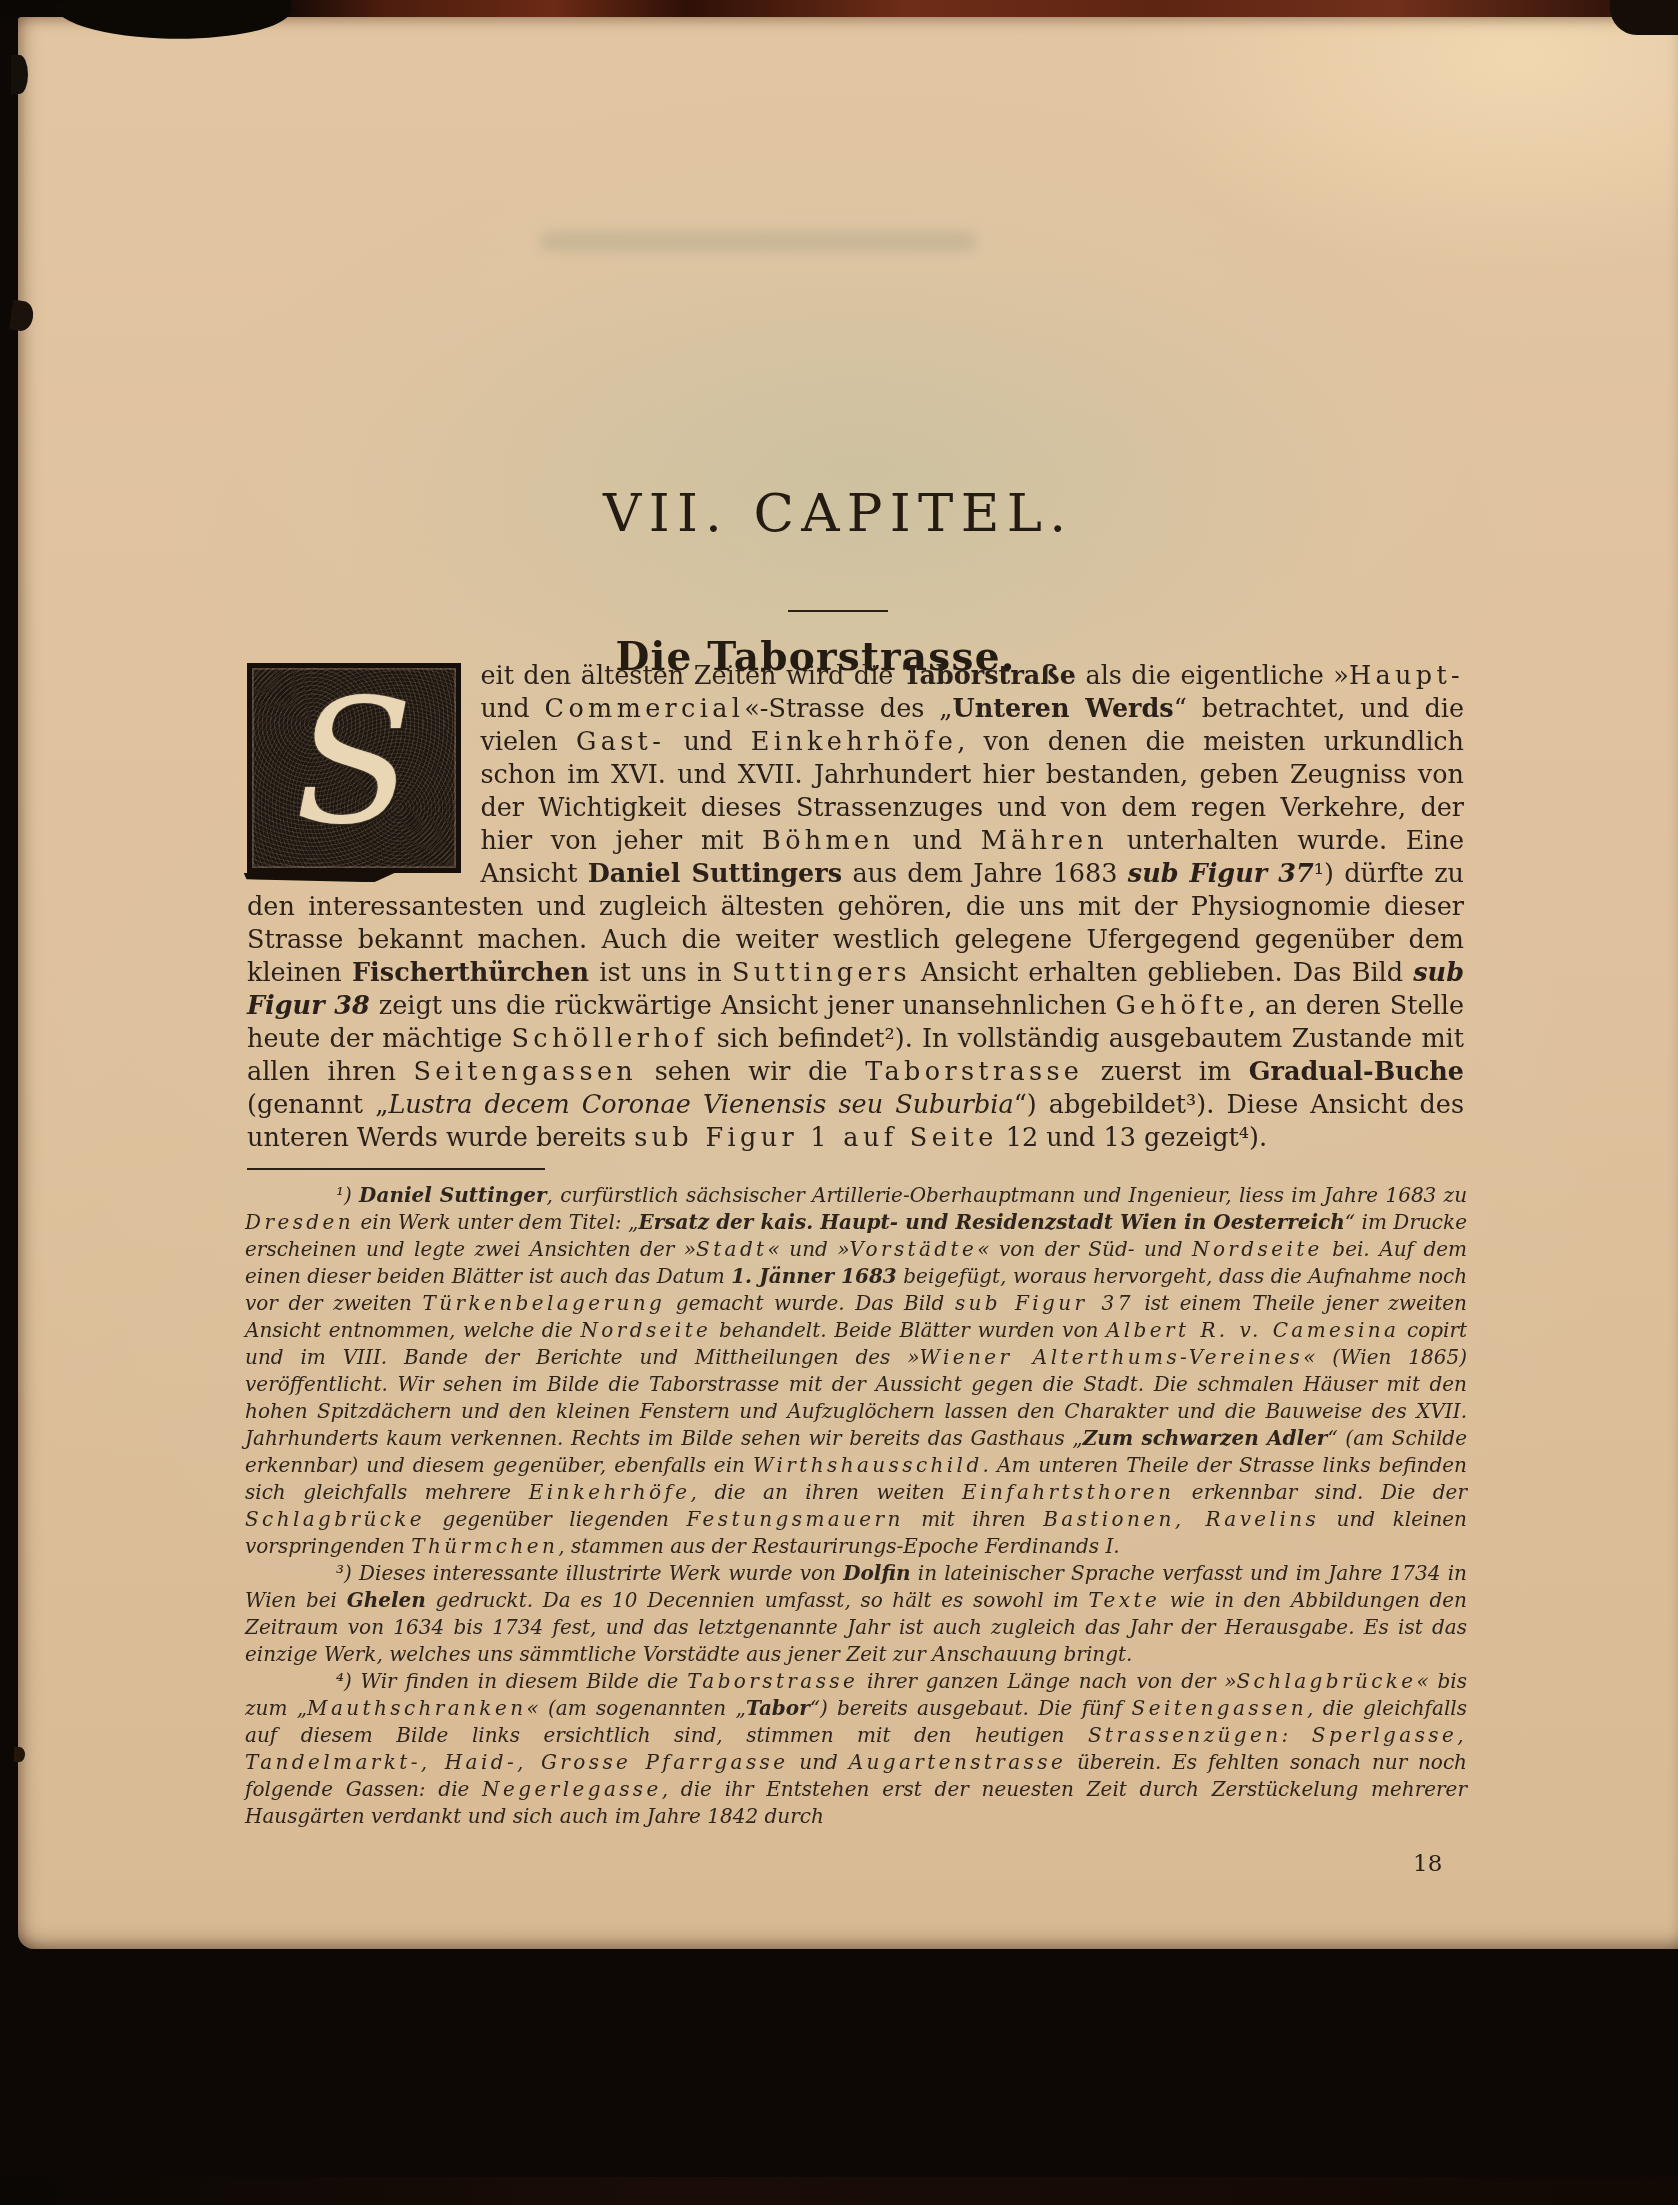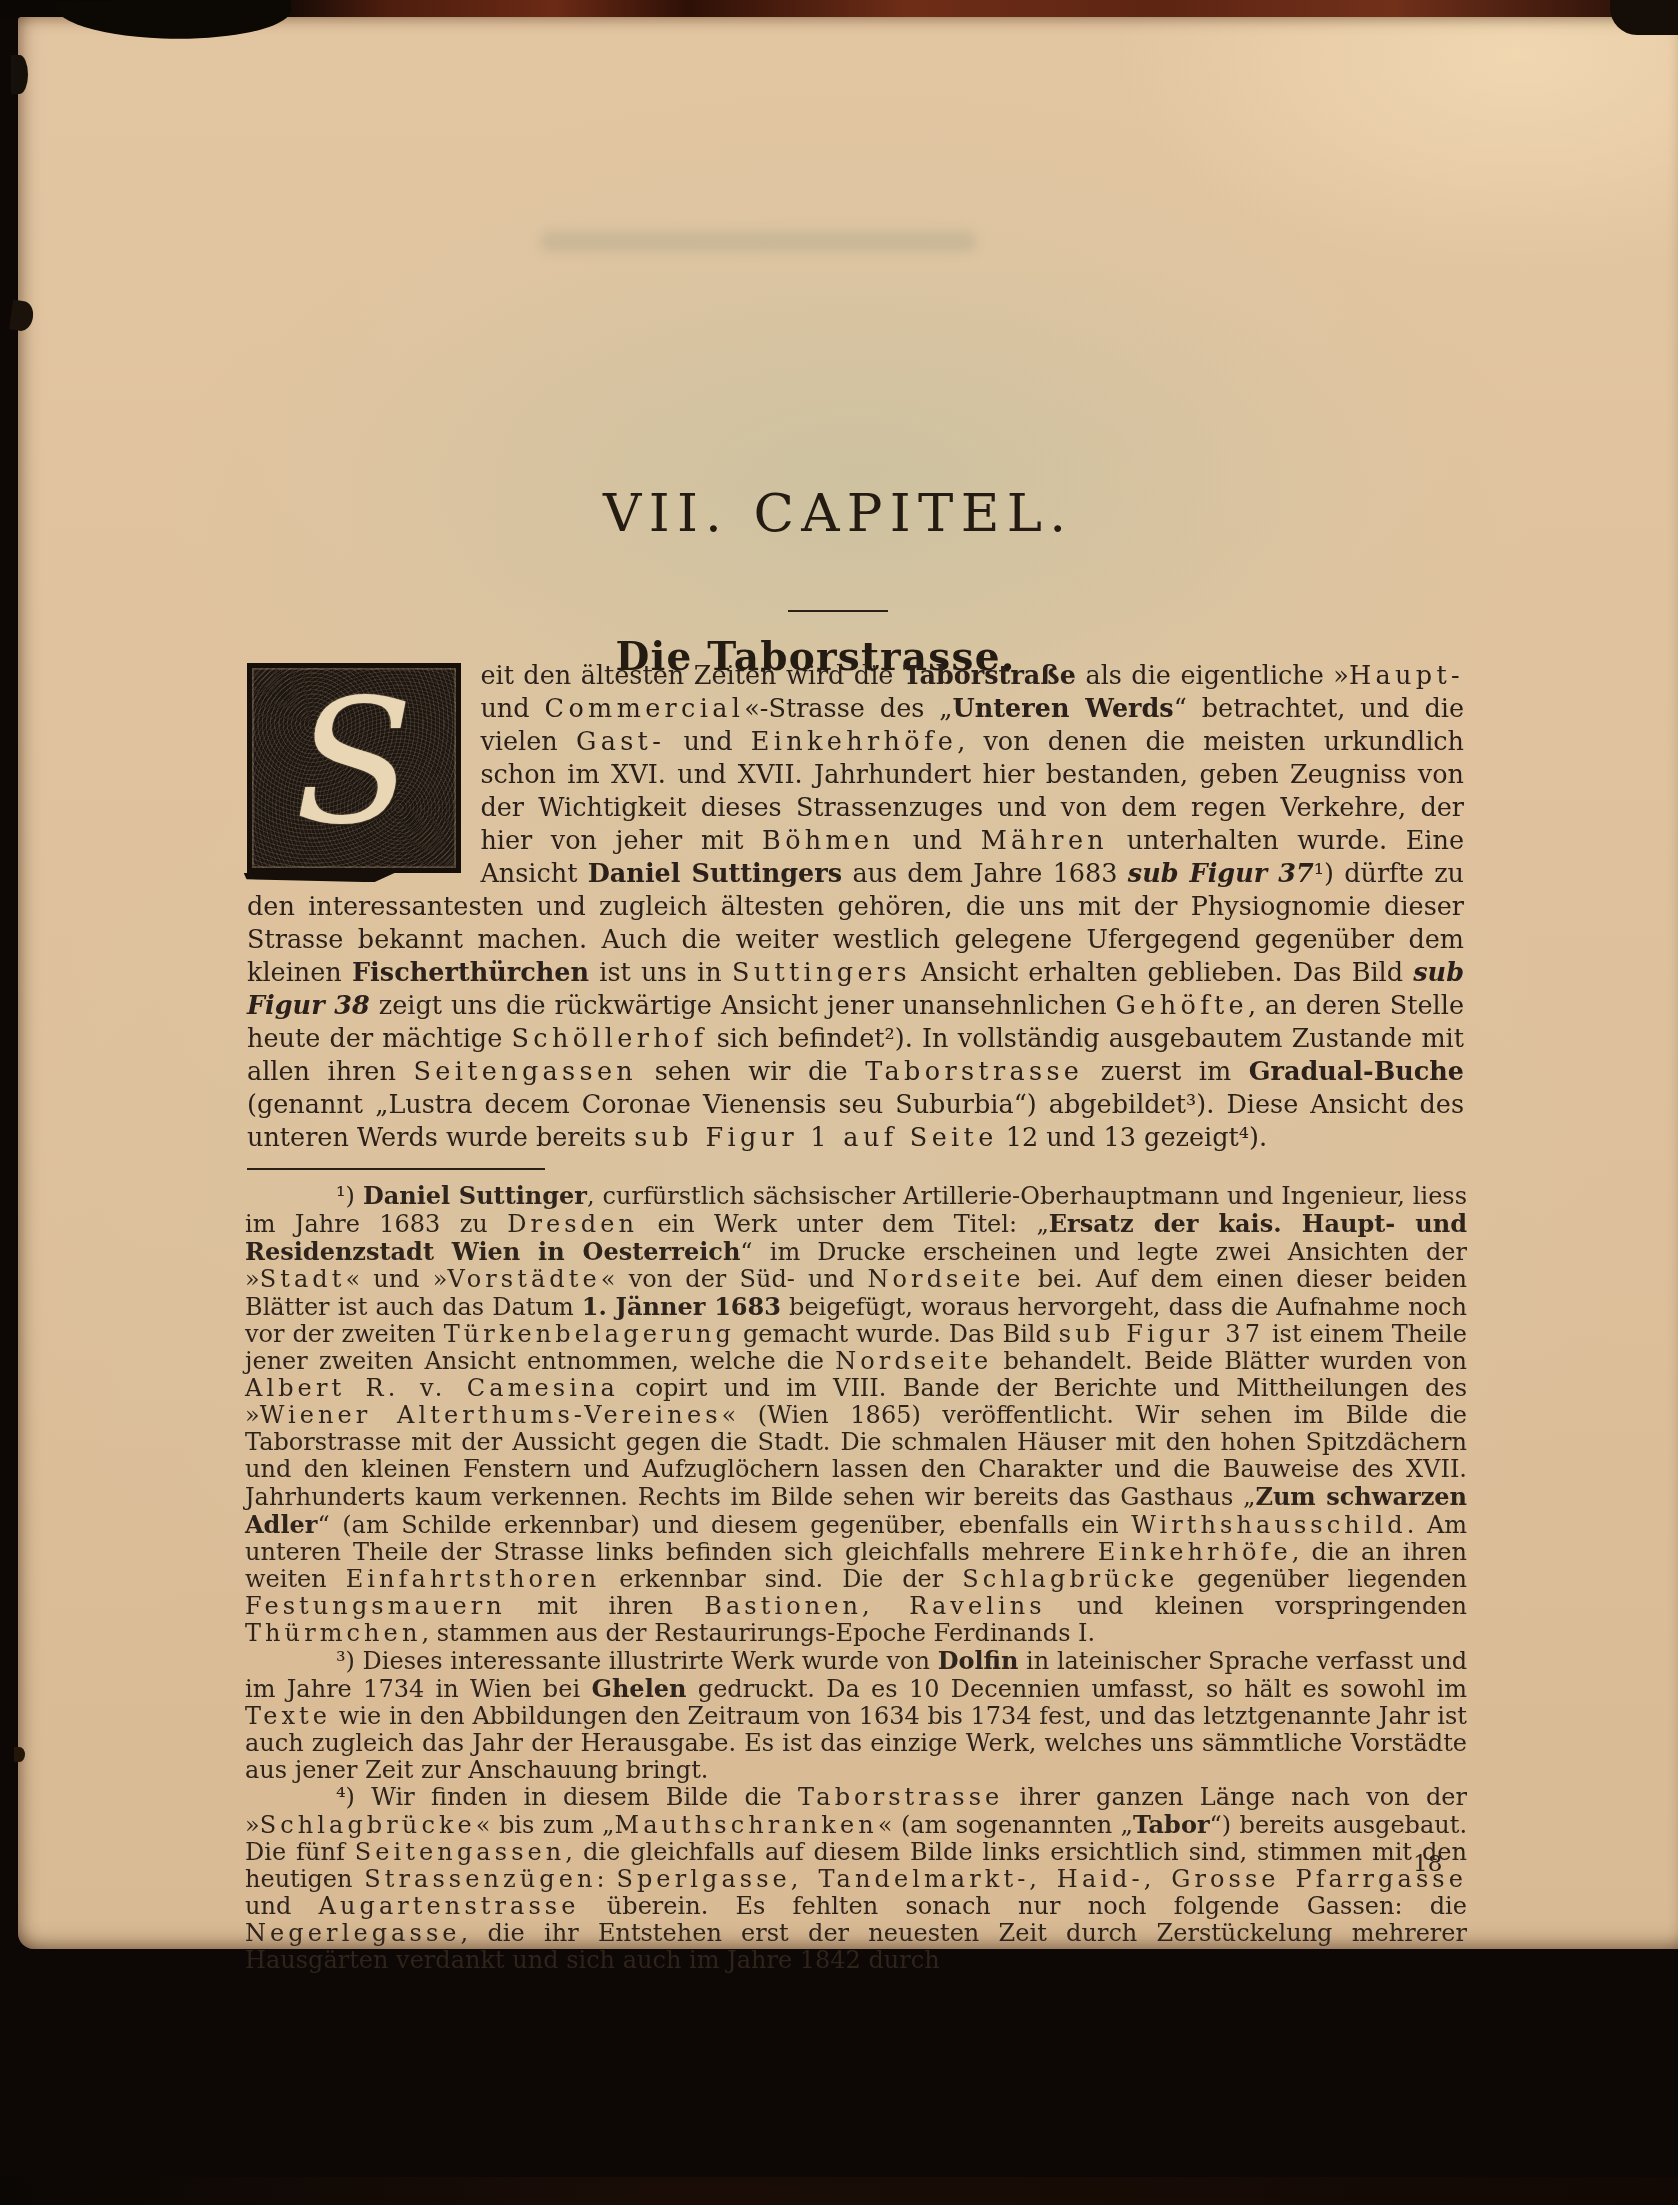--- a/index.html
+++ b/index.html
@@ -96,28 +96,28 @@
     font-family:"DejaVu Serif","Liberation Serif",serif;
     font-style:italic;font-size:173px;line-height:173px;color:#e9d6b4;
     text-shadow:0 0 1.8px rgba(233,214,180,.7), 1.8px 1.8px 0 rgba(30,22,16,.9);
     margin-top:-11px;
   }
   
   .seg-n{}
   .seg-sp{letter-spacing:.17em;}
   .seg-fr{font-weight:bold;}
   .seg-bi{font-weight:bold;font-style:italic;}
-  .seg-it{}
+  .seg-it{font-style:italic;}
   
   .footnote-rule{
     position:absolute;left:229px;top:1151px;width:298px;height:2.4px;background:#2a2016;
   }
   .footnotes{
     position:absolute;left:227px;top:1165px;width:1222px;
-    font-size:24px;line-height:27px;text-align:justify;color:#2e241c;
+    font-size:20px;line-height:27px;text-align:justify;color:#2e241c;font-style:italic;
   }
   .footnote{text-indent:91px;}
   .page-number{
     position:absolute;left:1395px;top:1833px;font-size:23px;color:#2b211a;
   }
 </style>
 </head>
 <body>
 
 <div class="edge-top"></div>

